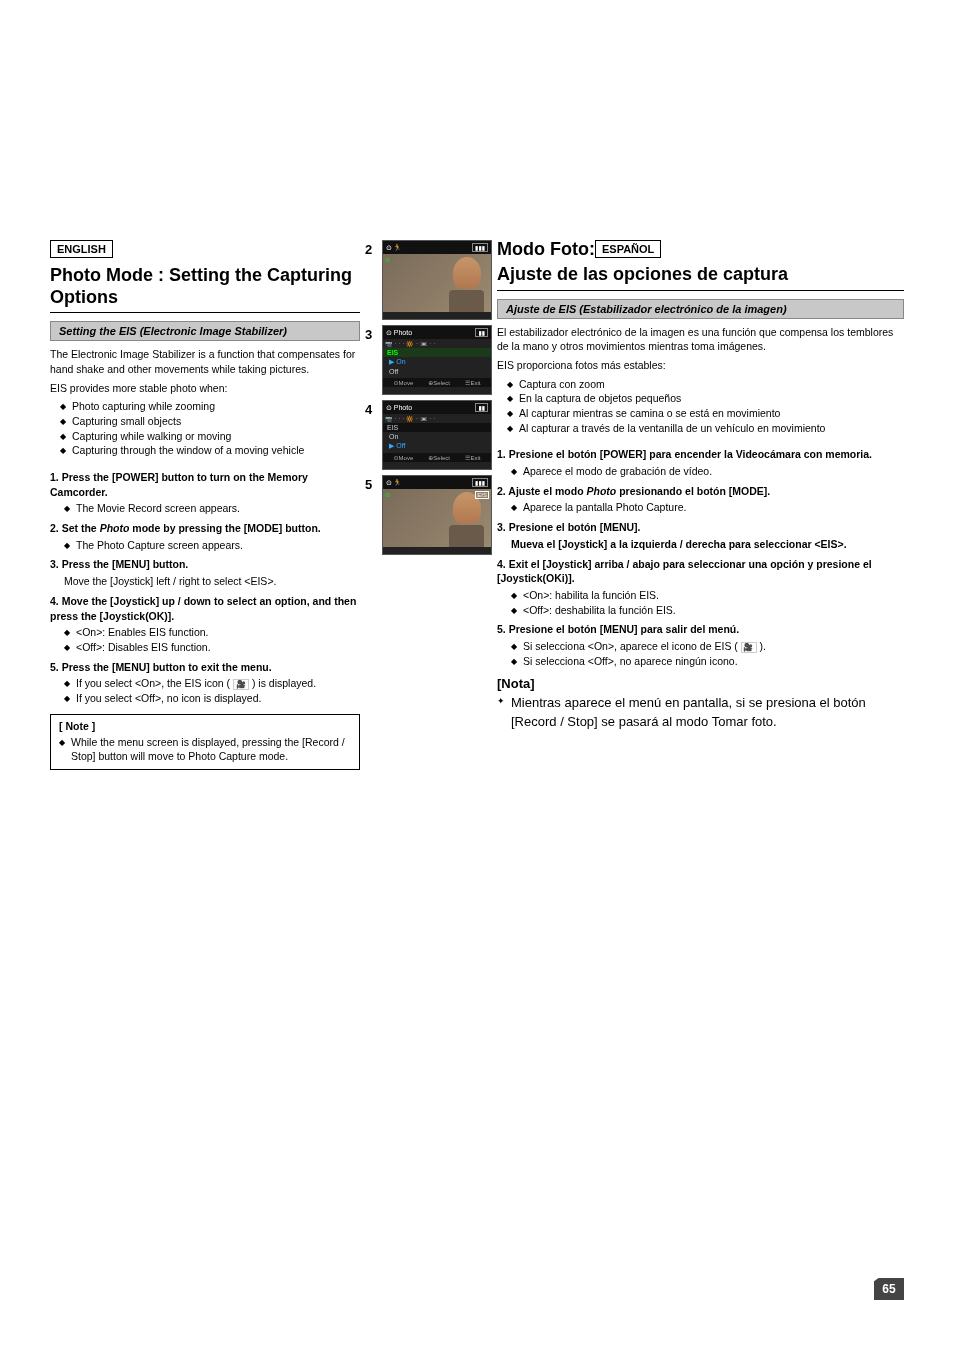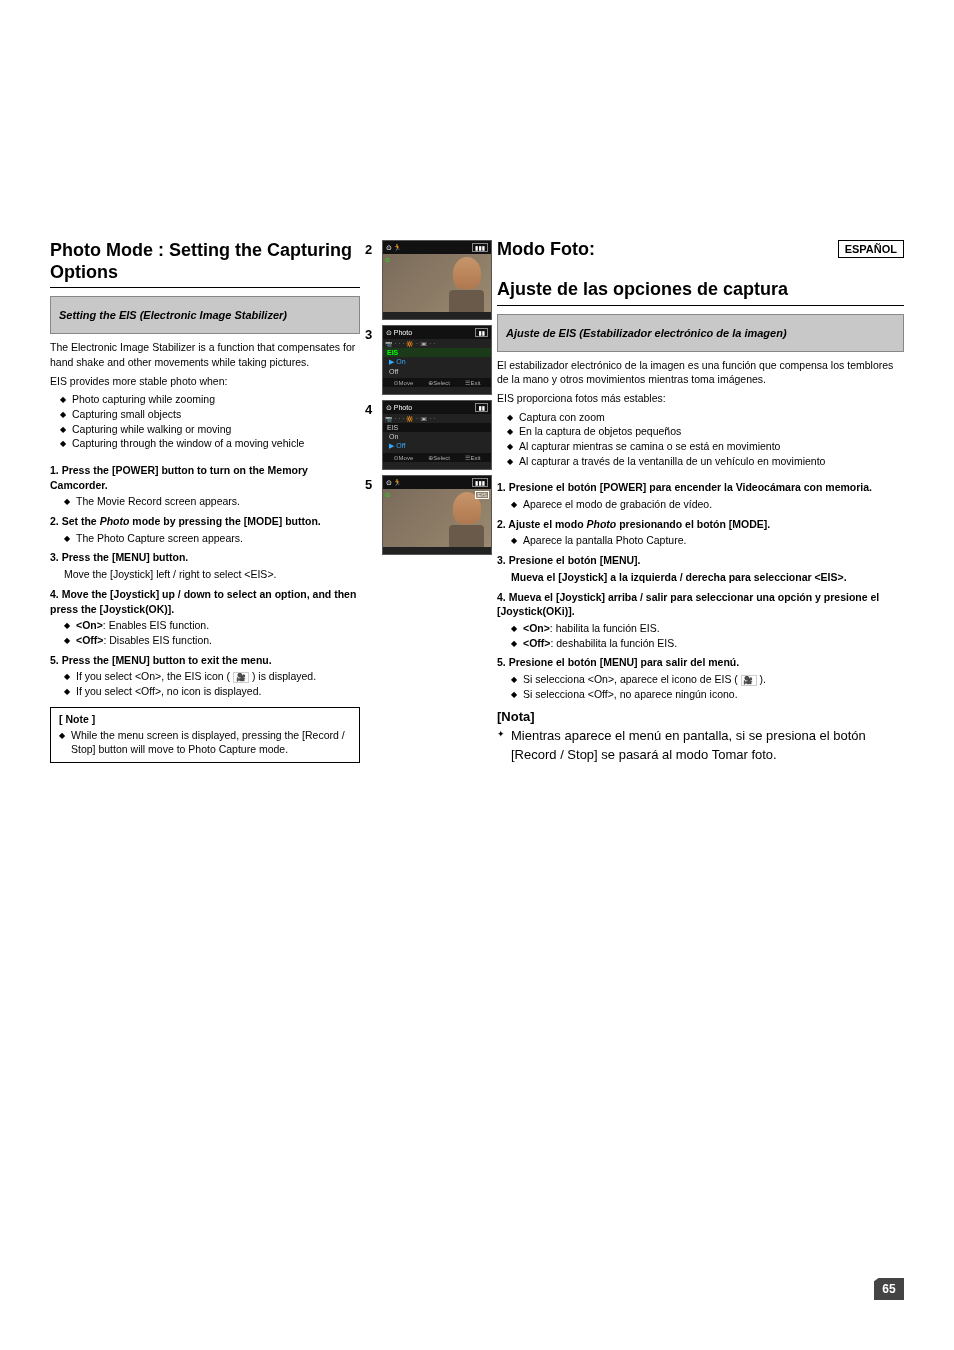--- a/index.html
+++ b/index.html
@@ -44,21 +44,21 @@
       font-size: 18px;
       font-weight: bold;
       line-height: 1.2;
       margin-bottom: 8px;
       padding-bottom: 4px;
       border-bottom: 1px solid #000;
     }
     
     .section-header {
       background: #c8c8c8;
-      padding: 12px 8px;
+      padding: 3px 8px;
       font-style: italic;
       font-weight: bold;
       font-size: 11px;
       margin-bottom: 6px;
       border: 1px solid #888;
     }
     
     .body-text {
       font-size: 10.5px;
       line-height: 1.4;
@@ -108,21 +108,21 @@
       position: relative;
     }
     .step-sub li::before {
       content: '◆';
       position: absolute;
       left: 0;
       font-size: 8px;
       top: 2px;
     }
     .step-sub li b {
-      font-weight: bold;
+      font-weight: normal;
     }
     
     .note-box {
       border: 1px solid #000;
       padding: 5px 8px;
       margin-top: 8px;
       font-size: 10.5px;
     }
     .note-title {
       font-weight: bold;
@@ -236,20 +236,23 @@
 <body>
 
 <div class="page">
 
   <div class="top-margin"></div>
 
   <div class="main-content-row">
 
     <div class="left-text-col">
 
+      <div style="margin-bottom:3px;">
+        <span class="lang-badge">ENGLISH</span>
+      </div>
 
       <div class="main-title-en">Photo Mode : Setting the Capturing Options</div>
 
       <div class="section-header">Setting the EIS (Electronic Image Stabilizer)</div>
 
       <p class="body-text">The Electronic Image Stabilizer is a function that compensates for hand shake and other movements while taking pictures.</p>
 
       <p class="body-text">EIS provides more stable photo when:</p>
 
       <ul class="bullet-list">
@@ -407,21 +410,21 @@
             <div style="position:absolute; bottom:0; right:7px; width:35px; height:22px; background:#6a5a4a; border-radius:4px 4px 0 0;"></div>
             <div style="position:absolute; top:2px; left:2px; color:#0f0; font-size:6px;">⊙</div>
             <div style="position:absolute; top:2px; right:2px; font-size:6px; color:#fff; border:1px solid #fff; padding:0 1px;">EIS</div>
           </div>
         </div>
       </div>
     </div>
 
     <div class="right-text-col">
 
-      <div style="display:flex; justify-content:space-between; align-items:flex-start; margin-bottom:17px;">
+      <div style="display:flex; justify-content:flex-start; align-items:flex-start; margin-bottom:2px;">
         <div>
           <div style="font-size:18px; font-weight:bold; line-height:1.1;">Modo Foto:</div>
         </div>
         <span class="lang-badge">ESPAÑOL</span>
       </div>
 
       <div class="main-title-es">Ajuste de las opciones de captura</div>
 
       <div class="section-header">Ajuste de EIS (Estabilizador electrónico de la imagen)</div>
 
@@ -460,21 +463,21 @@
           <div class="step-title">
             <span>3.</span> <span>Presione el botón [MENU].</span>
           </div>
           <div class="step-title" style="font-weight:bold;">
             <span style="margin-left:14px;">Mueva el [Joystick] a la izquierda / derecha para seleccionar &lt;EIS&gt;.</span>
           </div>
         </div>
 
         <div class="step">
           <div class="step-title">
-            <span>4.</span> <span>Mueva el [Joystick] arriba / salir para seleccionar una opción y presione el [Joystick(OKi)].</span>
+            <span>4.</span> <span>Exit el [Joystick] arriba / abajo para seleccionar una opción y presione el [Joystick(OKi)].</span>
           </div>
           <ul class="step-sub">
             <li><b>&lt;On&gt;</b>: habilita la función EIS.</li>
             <li><b>&lt;Off&gt;</b>: deshabilita la función EIS.</li>
           </ul>
         </div>
 
         <div class="step">
           <div class="step-title">
             <span>5.</span> <span>Presione el botón [MENU] para salir del menú.</span>

